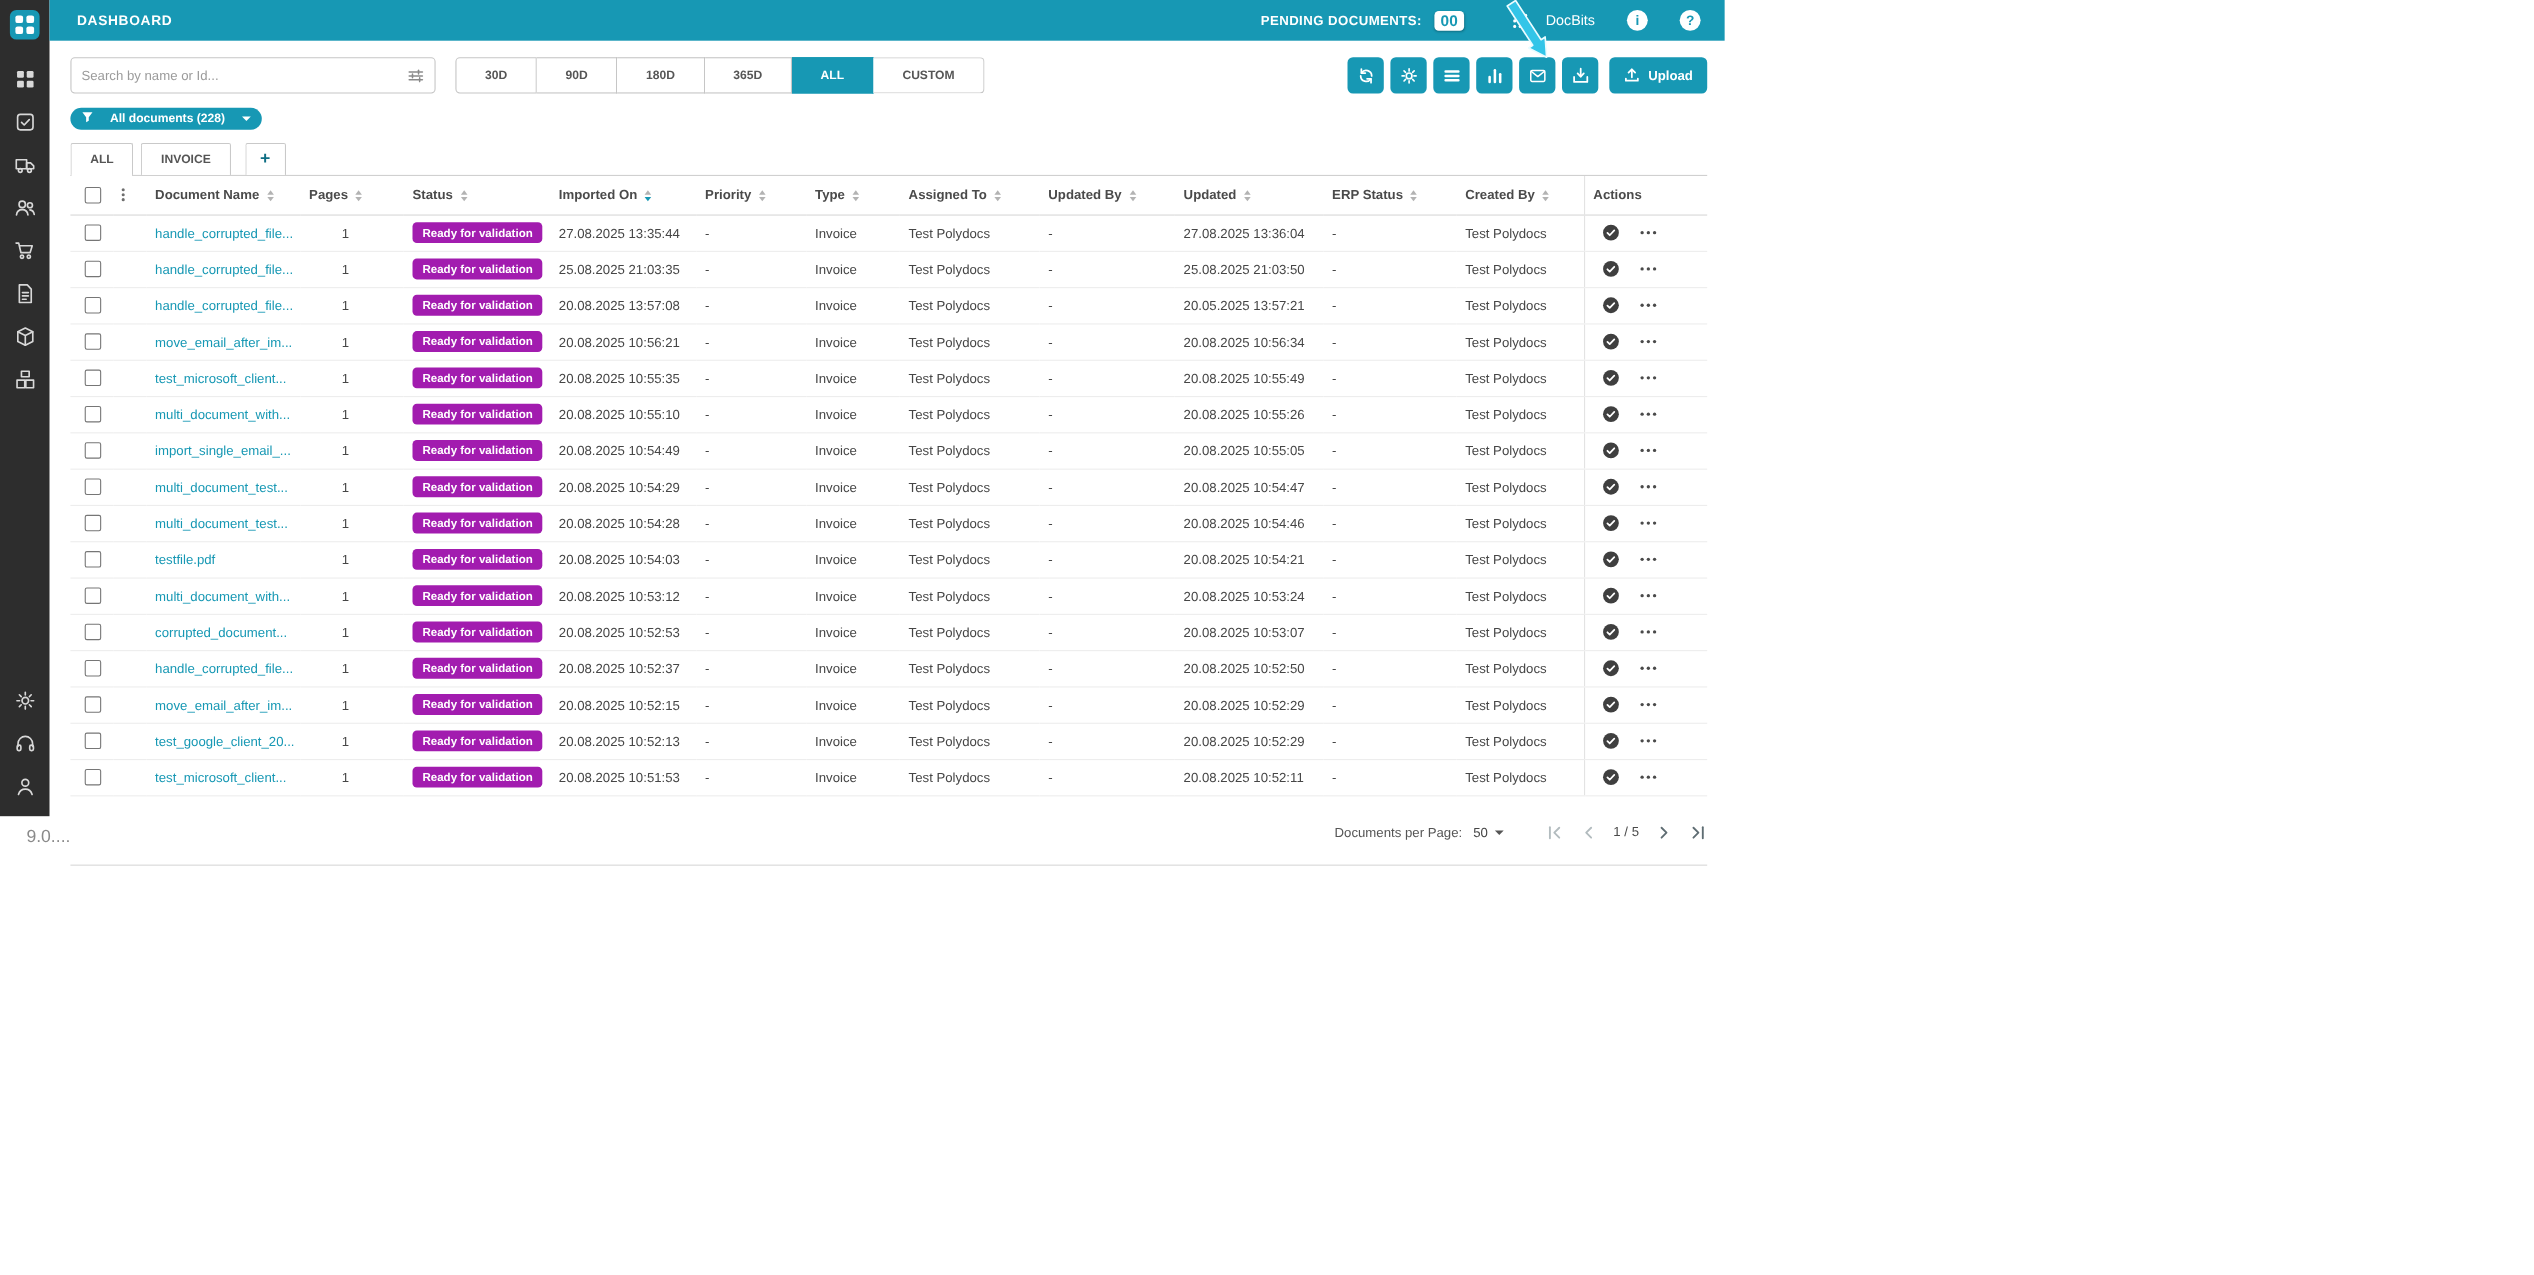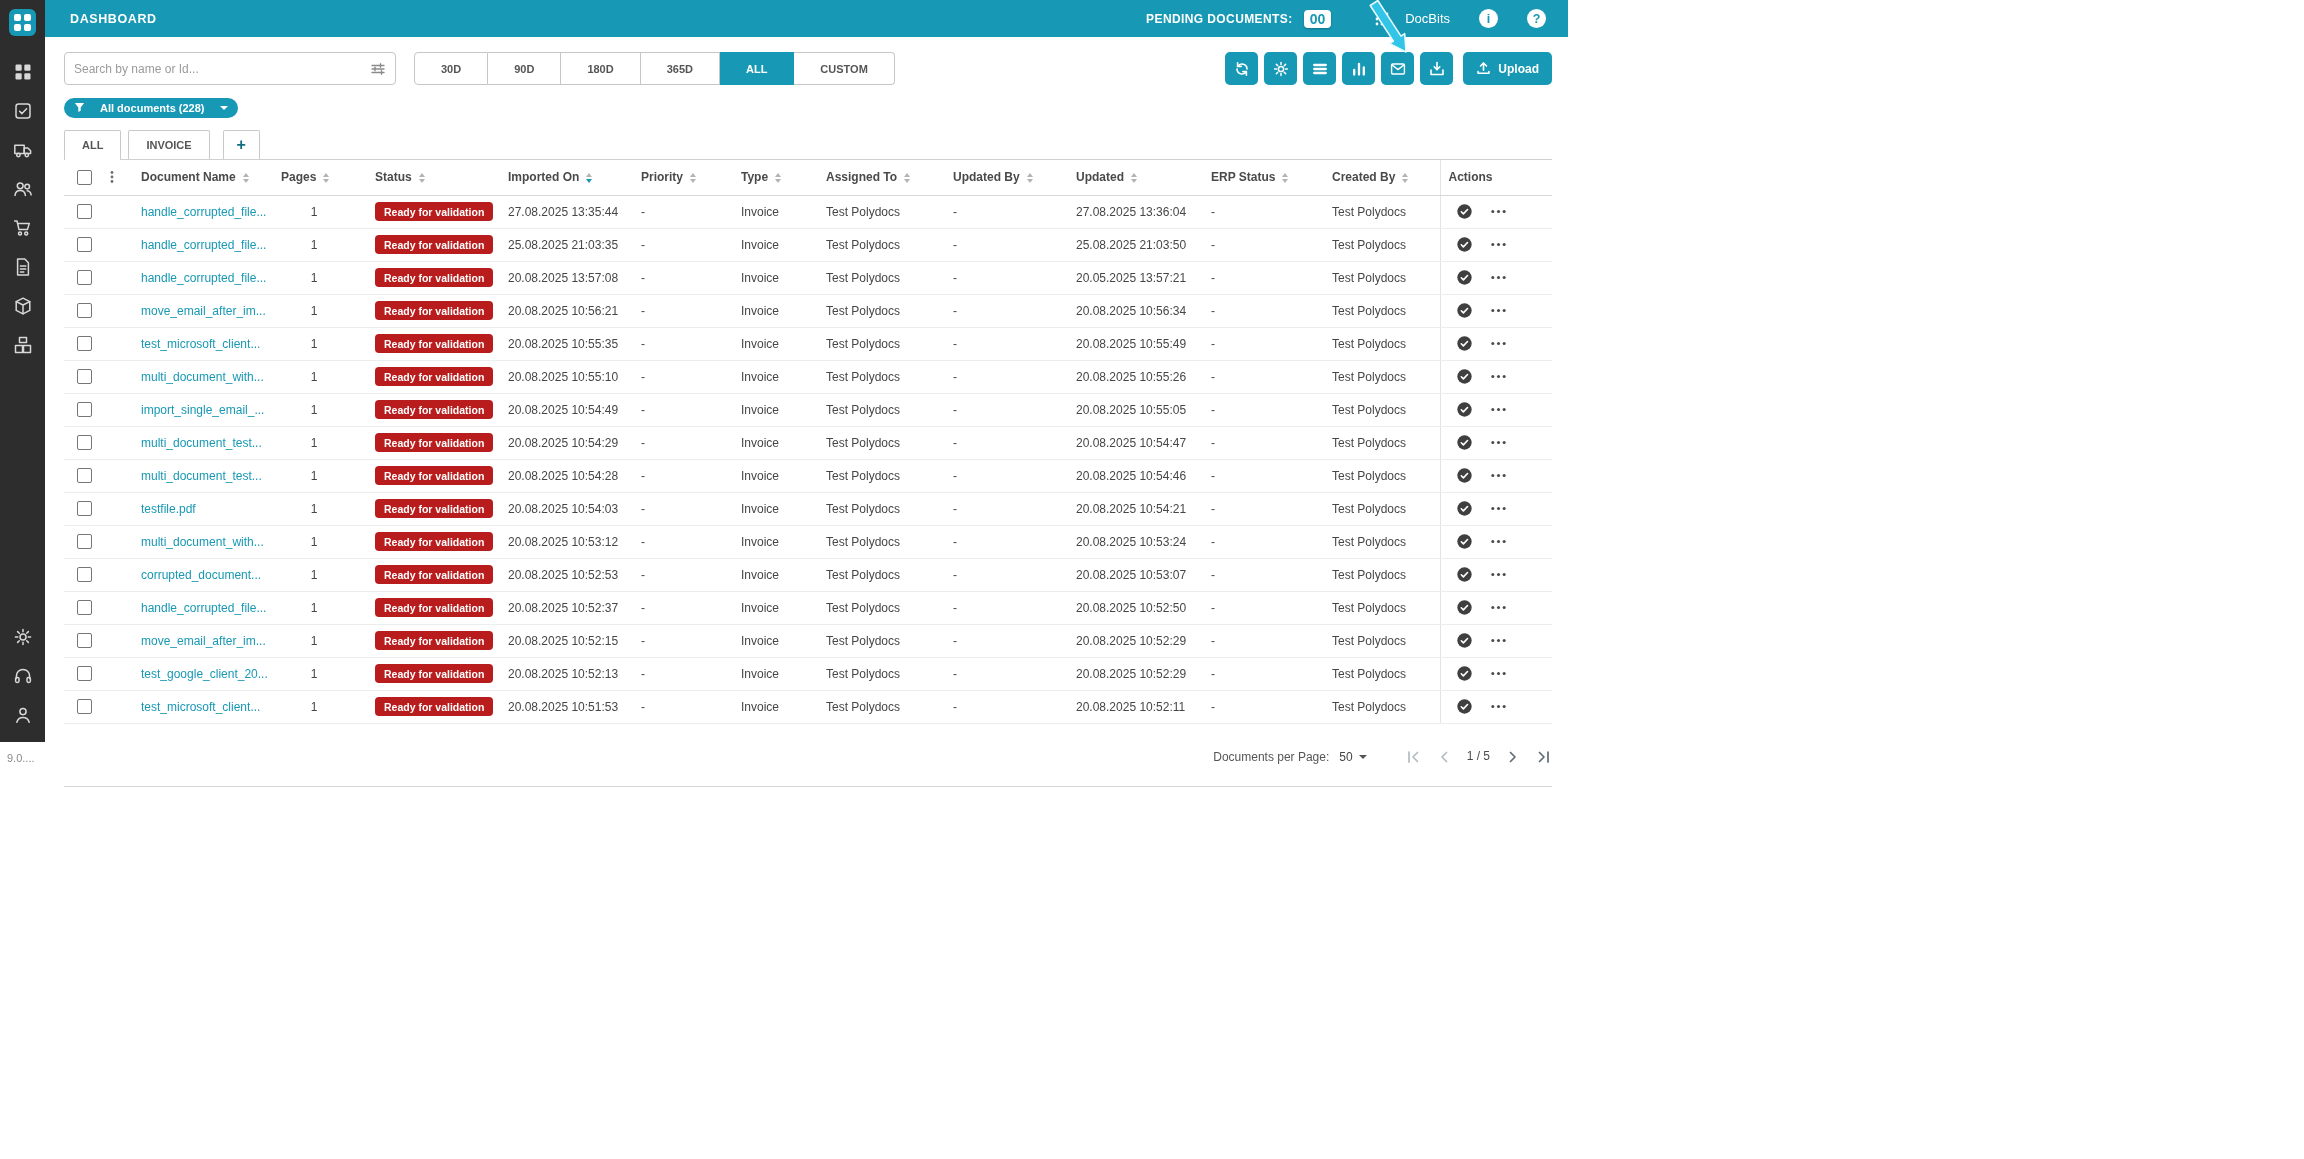--- a/index.html
+++ b/index.html
@@ -9,21 +9,21 @@
 
   
   .sidebar { position: absolute; left: 0; top: 0; width: 45px; height: 742px; background: #2d2d2d; display: flex; flex-direction: column; align-items: center; }
   .logo { margin-top: 9px; width: 27px; height: 27px; border-radius: 6px; background: #1798b4; display: grid; grid-template-columns: 1fr 1fr; grid-template-rows: 1fr 1fr; gap: 3px; padding: 5px; }
   .logo span { background: #fff; border-radius: 2px; }
   .side-nav { display: flex; flex-direction: column; align-items: center; }
   .side-nav.top { margin-top: 16px; }
   .side-nav.bottom { margin-top: auto; padding-bottom: 8px; }
   .side-icon { width: 20px; height: 20px; color: #d8d8d8; margin: 9.5px 0; cursor: pointer; }
   .side-icon svg { display: block; }
-  .version { position: absolute; left: 7px; top: 752px; font-size: 11px; color: #8a8a8a; }
+  .version { position: absolute; left: 24px; top: 752px; font-size: 16px; color: #8a8a8a; }
 
   
   .topbar { position: absolute; left: 45px; right: 0; top: 0; height: 37px; background: #1798b4; display: flex; align-items: center; color: #fff; padding: 0 22px 0 25px; }
   .topbar .title { font-size: 12.5px; font-weight: bold; letter-spacing: 0.6px; }
   .topbar-right { margin-left: auto; display: flex; align-items: center; gap: 15px; }
   .pending-label { font-size: 12px; font-weight: bold; letter-spacing: 0.4px; }
   .badge00 { background: #fff; color: #1798b4; font-size: 14px; font-weight: bold; padding: 1px 6px; border-radius: 4px; margin-left: -4px; box-shadow: 0 1px 2px rgba(0,0,0,.25); }
   .grid-icon { margin-left: 28px; display: flex; cursor: pointer; }
   .brand { font-size: 13px; }
   .circle-glyph { width: 19px; height: 19px; border-radius: 50%; background: #fff; color: #1798b4; display: flex; align-items: center; justify-content: center; font-size: 12.5px; font-weight: bold; cursor: pointer; }
@@ -61,21 +61,21 @@
 
   
   table { border-collapse: collapse; table-layout: fixed; width: 1488px; }
   th { text-align: left; font-size: 12px; color: #4a4a4a; font-weight: bold; height: 35px; border-bottom: 1px solid #d7d7d7; padding: 0 4px 0 8px; white-space: nowrap; }
   td { height: 33px; border-bottom: 1px solid #ededed; font-size: 12px; color: #464646; padding: 0 4px 0 8px; white-space: nowrap; overflow: hidden; text-overflow: ellipsis; }
   .c-check { padding-left: 13px; }
   .c-kebab { padding-left: 2px; }
   .c-pages-td { text-align: center; padding-right: 20px; }
   .c-actions { border-left: 1px solid #e3e3e3; }
   .doc-link { color: #1798b4; text-decoration: none; cursor: pointer; }
-  .badge { background: #b91c1c; color: #fff; font-size: 10.5px; font-weight: bold; padding: 3.5px 9px; border-radius: 4px; display: inline-block; }
+  .badge { background: #a21caf; color: #fff; font-size: 10.5px; font-weight: bold; padding: 3.5px 9px; border-radius: 4px; display: inline-block; }
   .checkbox { display: inline-block; width: 15px; height: 15px; border: 1.5px solid #767676; border-radius: 2px; background: #fff; cursor: pointer; vertical-align: middle; }
   .sort { display: inline-flex; flex-direction: column; gap: 2px; margin-left: 7px; vertical-align: middle; cursor: pointer; }
   .sort i { width: 0; height: 0; border-left: 3.5px solid transparent; border-right: 3.5px solid transparent; display: block; }
   .sort .up { border-bottom: 4px solid #b3b3b3; }
   .sort .dn { border-top: 4px solid #b3b3b3; }
   .sort .dn.active { border-top-color: #1798b4; }
   .actions-wrap { display: flex; align-items: center; gap: 17px; padding-left: 7px; }
   .act-btn { display: flex; cursor: pointer; }
   .kebab-btn { display: flex; cursor: pointer; }
 

